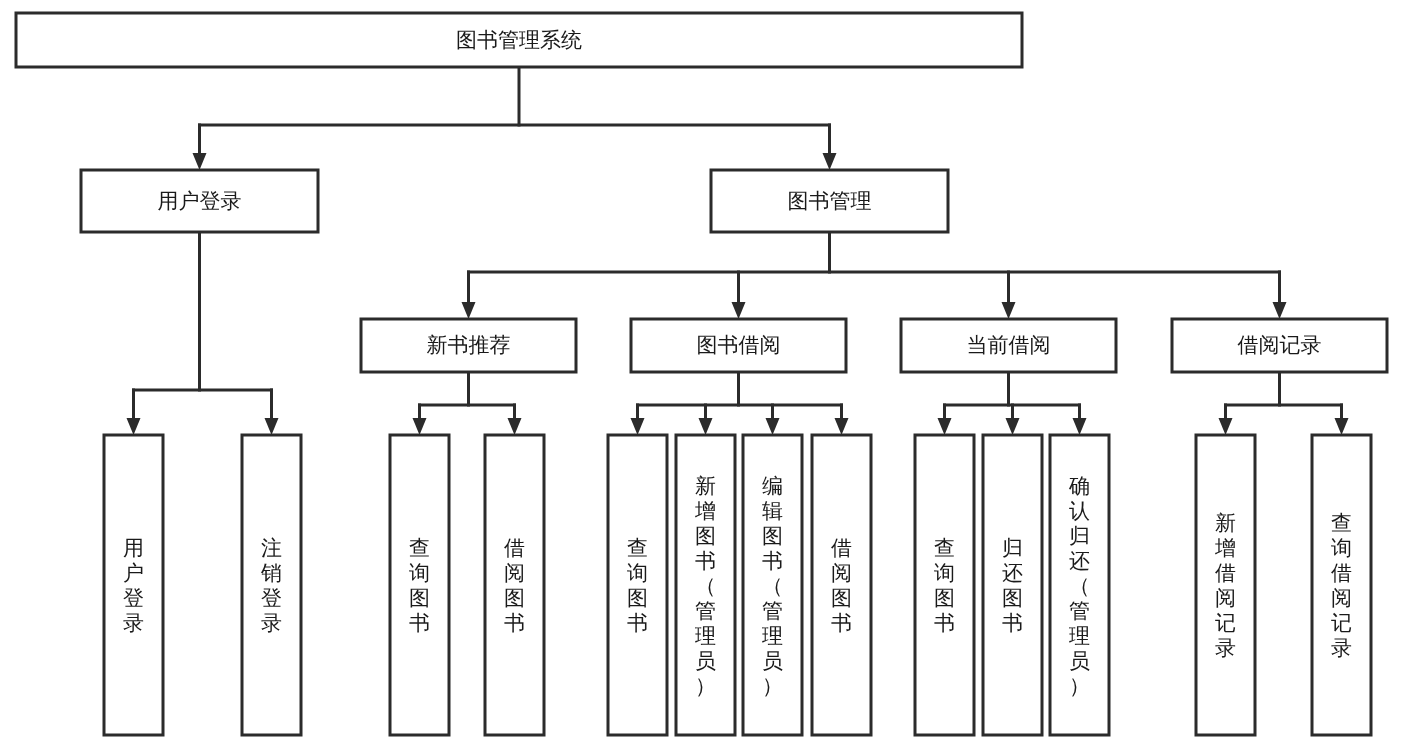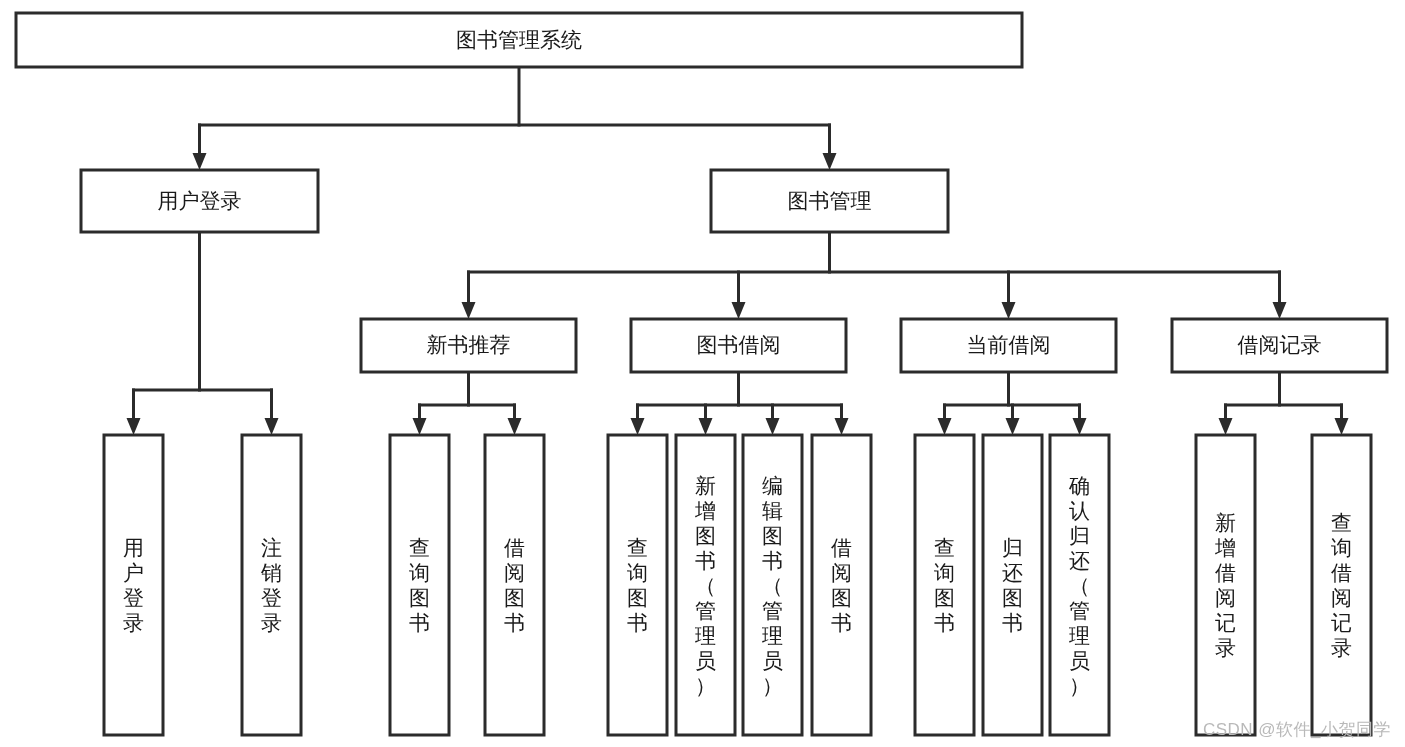--- a/index.html
+++ b/index.html
@@ -201,14 +201,13 @@
         <g>
           <rect x="1196" y="435" width="59" height="300" rx="0" class="node-box"></rect>
           <text x="1225.5" y="530" class="node-label-v-char"><tspan x="1225.5" dy="0">新</tspan><tspan x="1225.5" dy="25">增</tspan><tspan x="1225.5" dy="25">借</tspan><tspan x="1225.5" dy="25">阅</tspan><tspan x="1225.5" dy="25">记</tspan><tspan x="1225.5" dy="25">录</tspan></text>
         </g>
         <g>
           <rect x="1312" y="435" width="59" height="300" rx="0" class="node-box"></rect>
           <text x="1341.5" y="530" class="node-label-v-char"><tspan x="1341.5" dy="0">查</tspan><tspan x="1341.5" dy="25">询</tspan><tspan x="1341.5" dy="25">借</tspan><tspan x="1341.5" dy="25">阅</tspan><tspan x="1341.5" dy="25">记</tspan><tspan x="1341.5" dy="25">录</tspan></text>
         </g>
       </g>
   </svg>
-  <div class="watermark">CSDN @软件_小贺同学</div>
 </div>
 
 </body></html>

